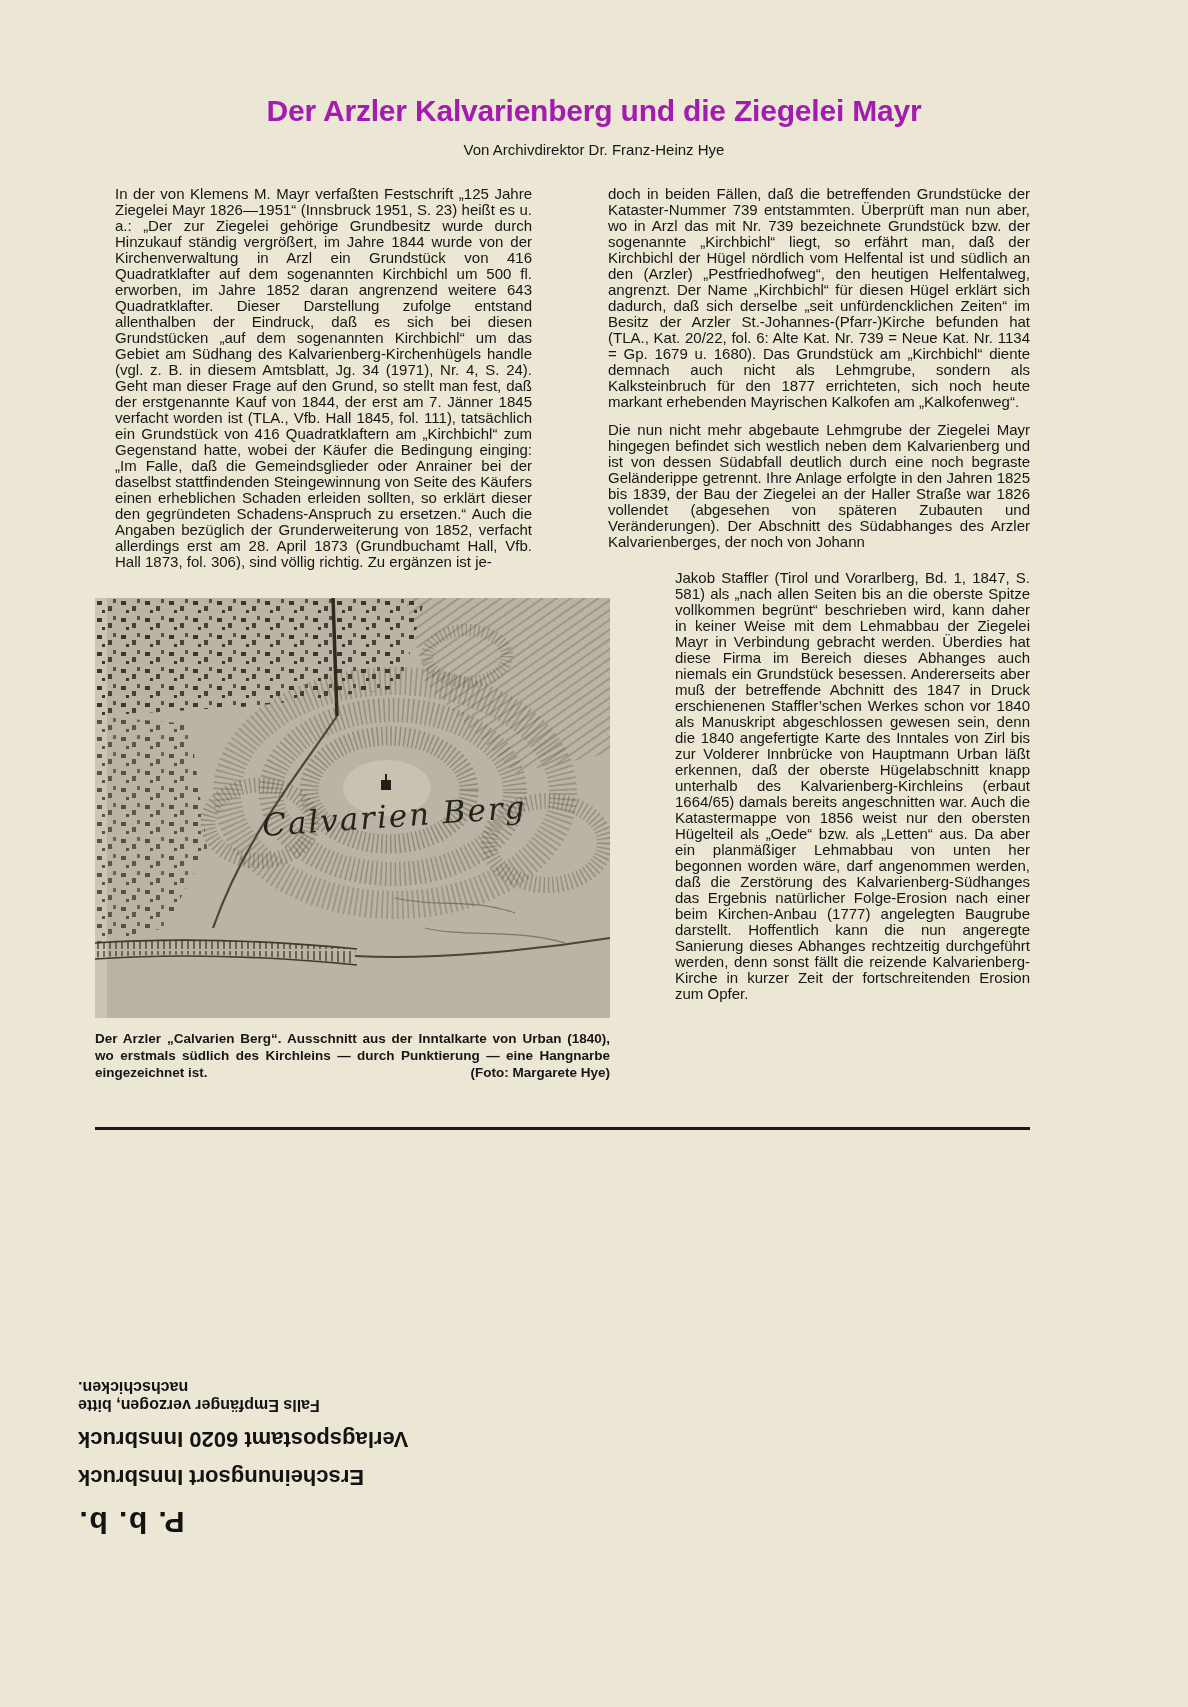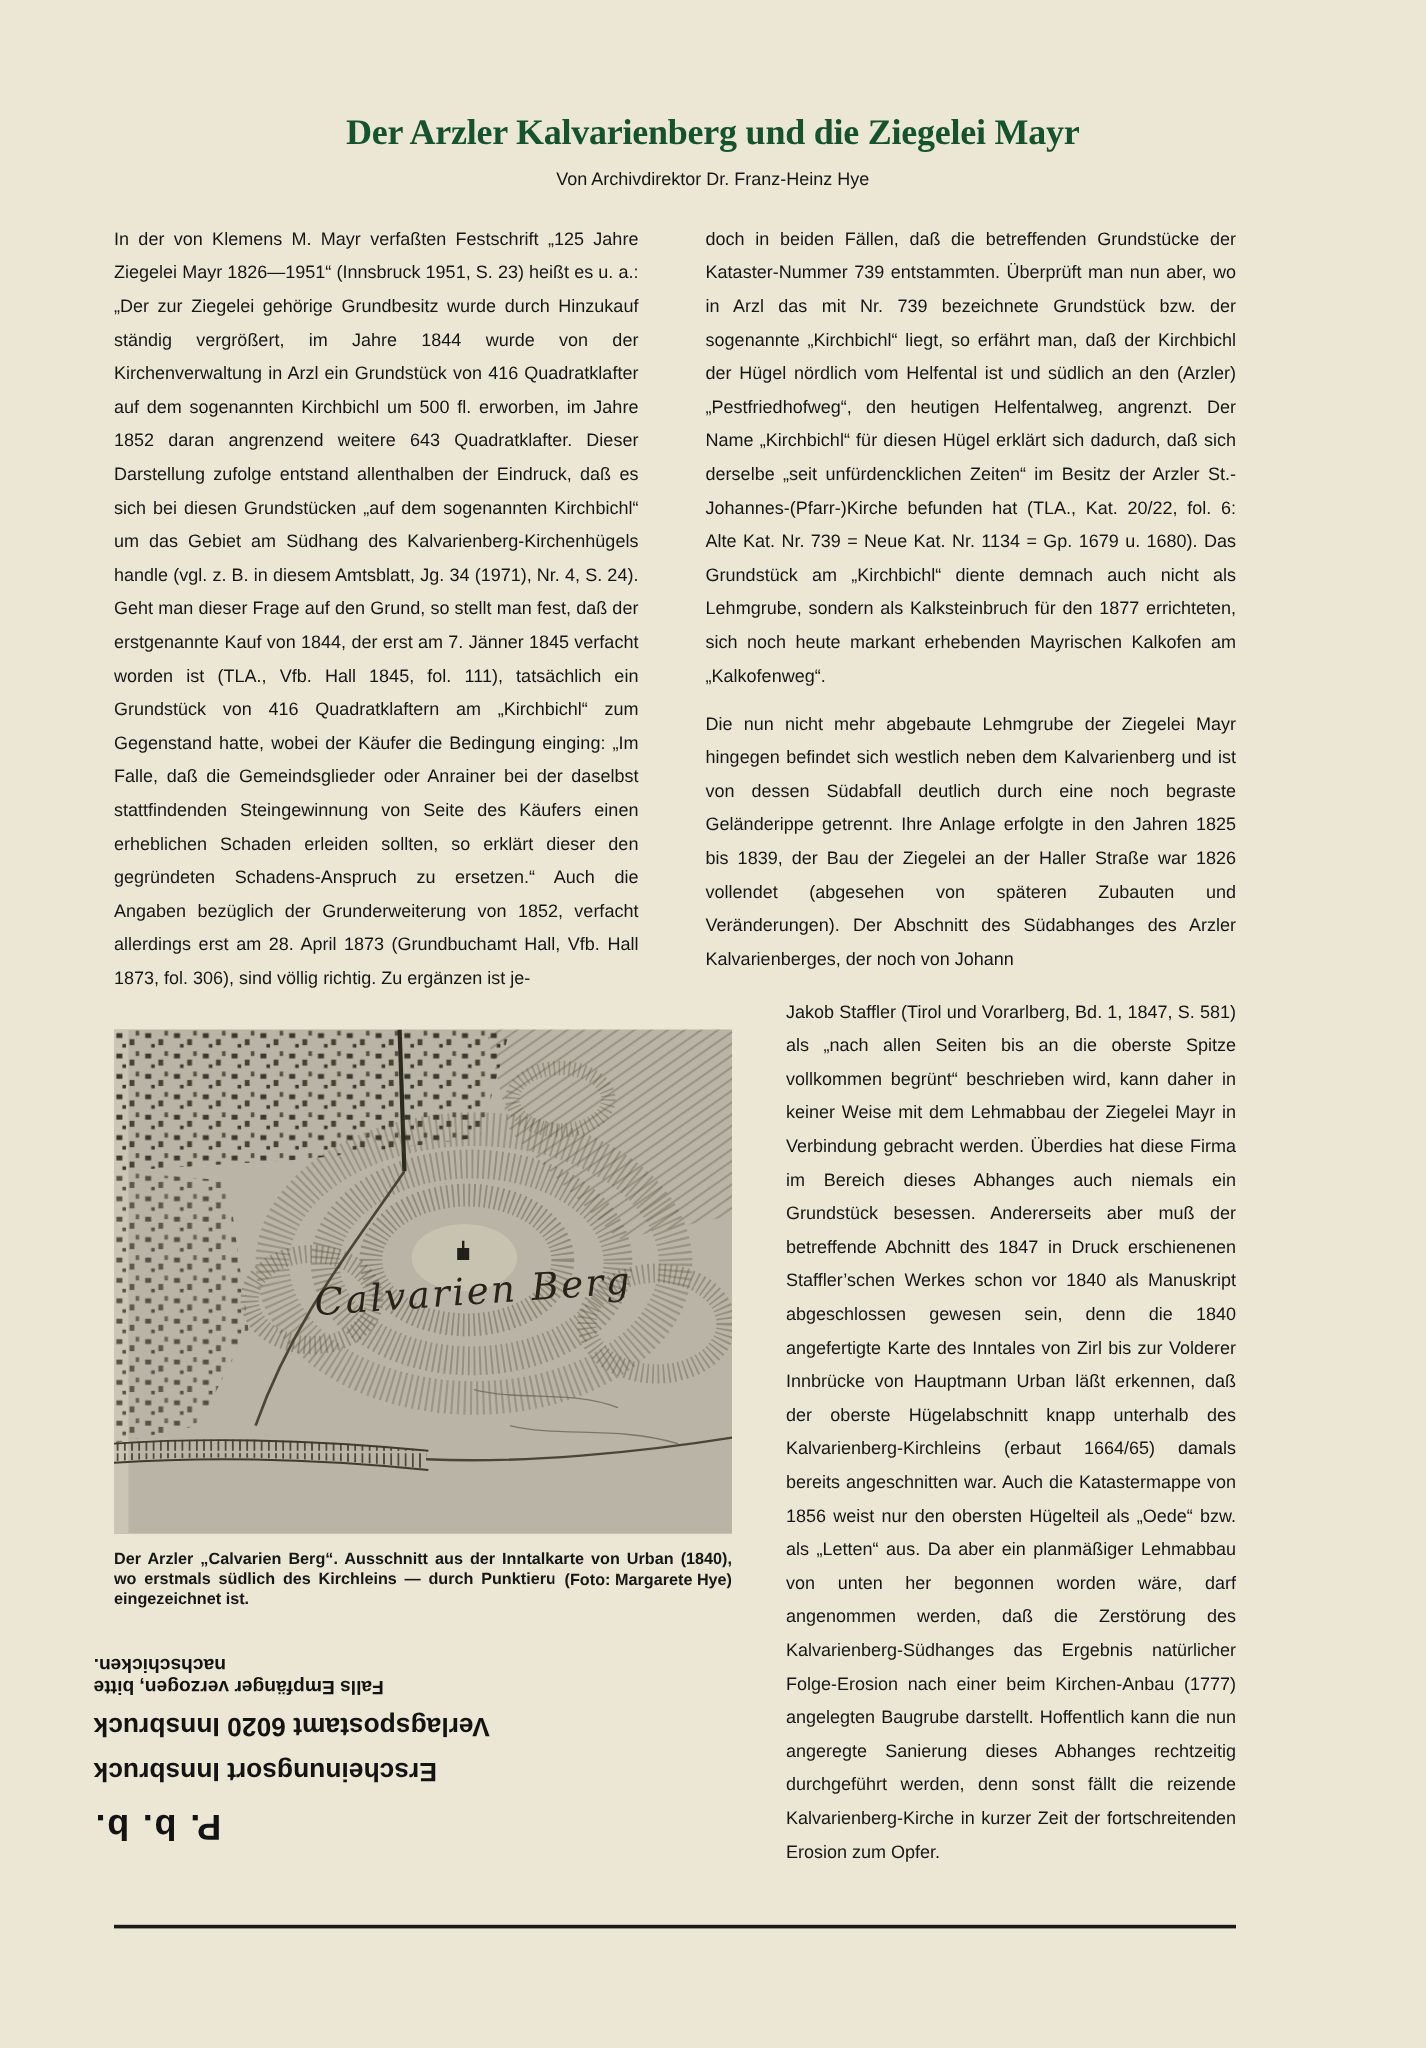--- a/index.html
+++ b/index.html
@@ -7,31 +7,31 @@
   .page {
     width:1188px; height:1707px;
     background:#ece7d4;
     color:#161616;
     position:relative;
     overflow:hidden;
     margin:0 auto;
     font-family:"Liberation Sans", sans-serif;
   }
   .header { padding-top:94px; text-align:center; }
-  .title { font-size:30px; font-weight:700; letter-spacing:-0.2px; color:#14532d;font-family:Liberation Serif, serif; }
+  .title { font-size:30px; font-weight:700; letter-spacing:-0.2px; color:#a21caf; }
   .byline { margin-top:13px; font-size:15px; }
 
   .cols {
     margin:28px 0 0 95px; width:935px;
     display:grid; grid-template-columns:437px 442px; column-gap:56px;
   }
   .body-text {
-    font-size:15px; line-height:28px;
+    font-size:15px; line-height:16px;
     text-align:justify;
-    hyphens:auto; -webkit-hyphens:auto;
+    hyphens:auto;margin-left:20px; -webkit-hyphens:auto;
   }
   .col-right .para + .para { margin-top:12px; }
 
   .lower {
     margin-left:95px; width:935px;
     display:grid; grid-template-columns:515px 375px; column-gap:45px;
     align-items:start;
   }
   .figure { margin-top:28px; }
   .map { display:block; width:515px; height:420px; background:#b9b4a5; }
@@ -44,21 +44,21 @@
   }
   .caption {
     margin-top:12px;
     font-size:13.5px; line-height:17px;
     text-align:justify;
     position:relative;
     min-height:51px;
     padding-right:0;
     font-weight:bold;
   }
-  .credit { position:absolute; right:0; bottom:16px; background:#ece7d4; padding-left:8px; }
+  .credit { position:absolute; right:0; bottom:0; background:#ece7d4; padding-left:8px; }
 
   .rule {
     margin:46px 0 0 95px; width:935px;
     border:none; border-top:3px solid #1a1a1a; height:0;
   }
 
   .postal {
     position:absolute; left:78px; top:1378px; width:348px;
     transform:rotate(180deg);
     text-align:right;

